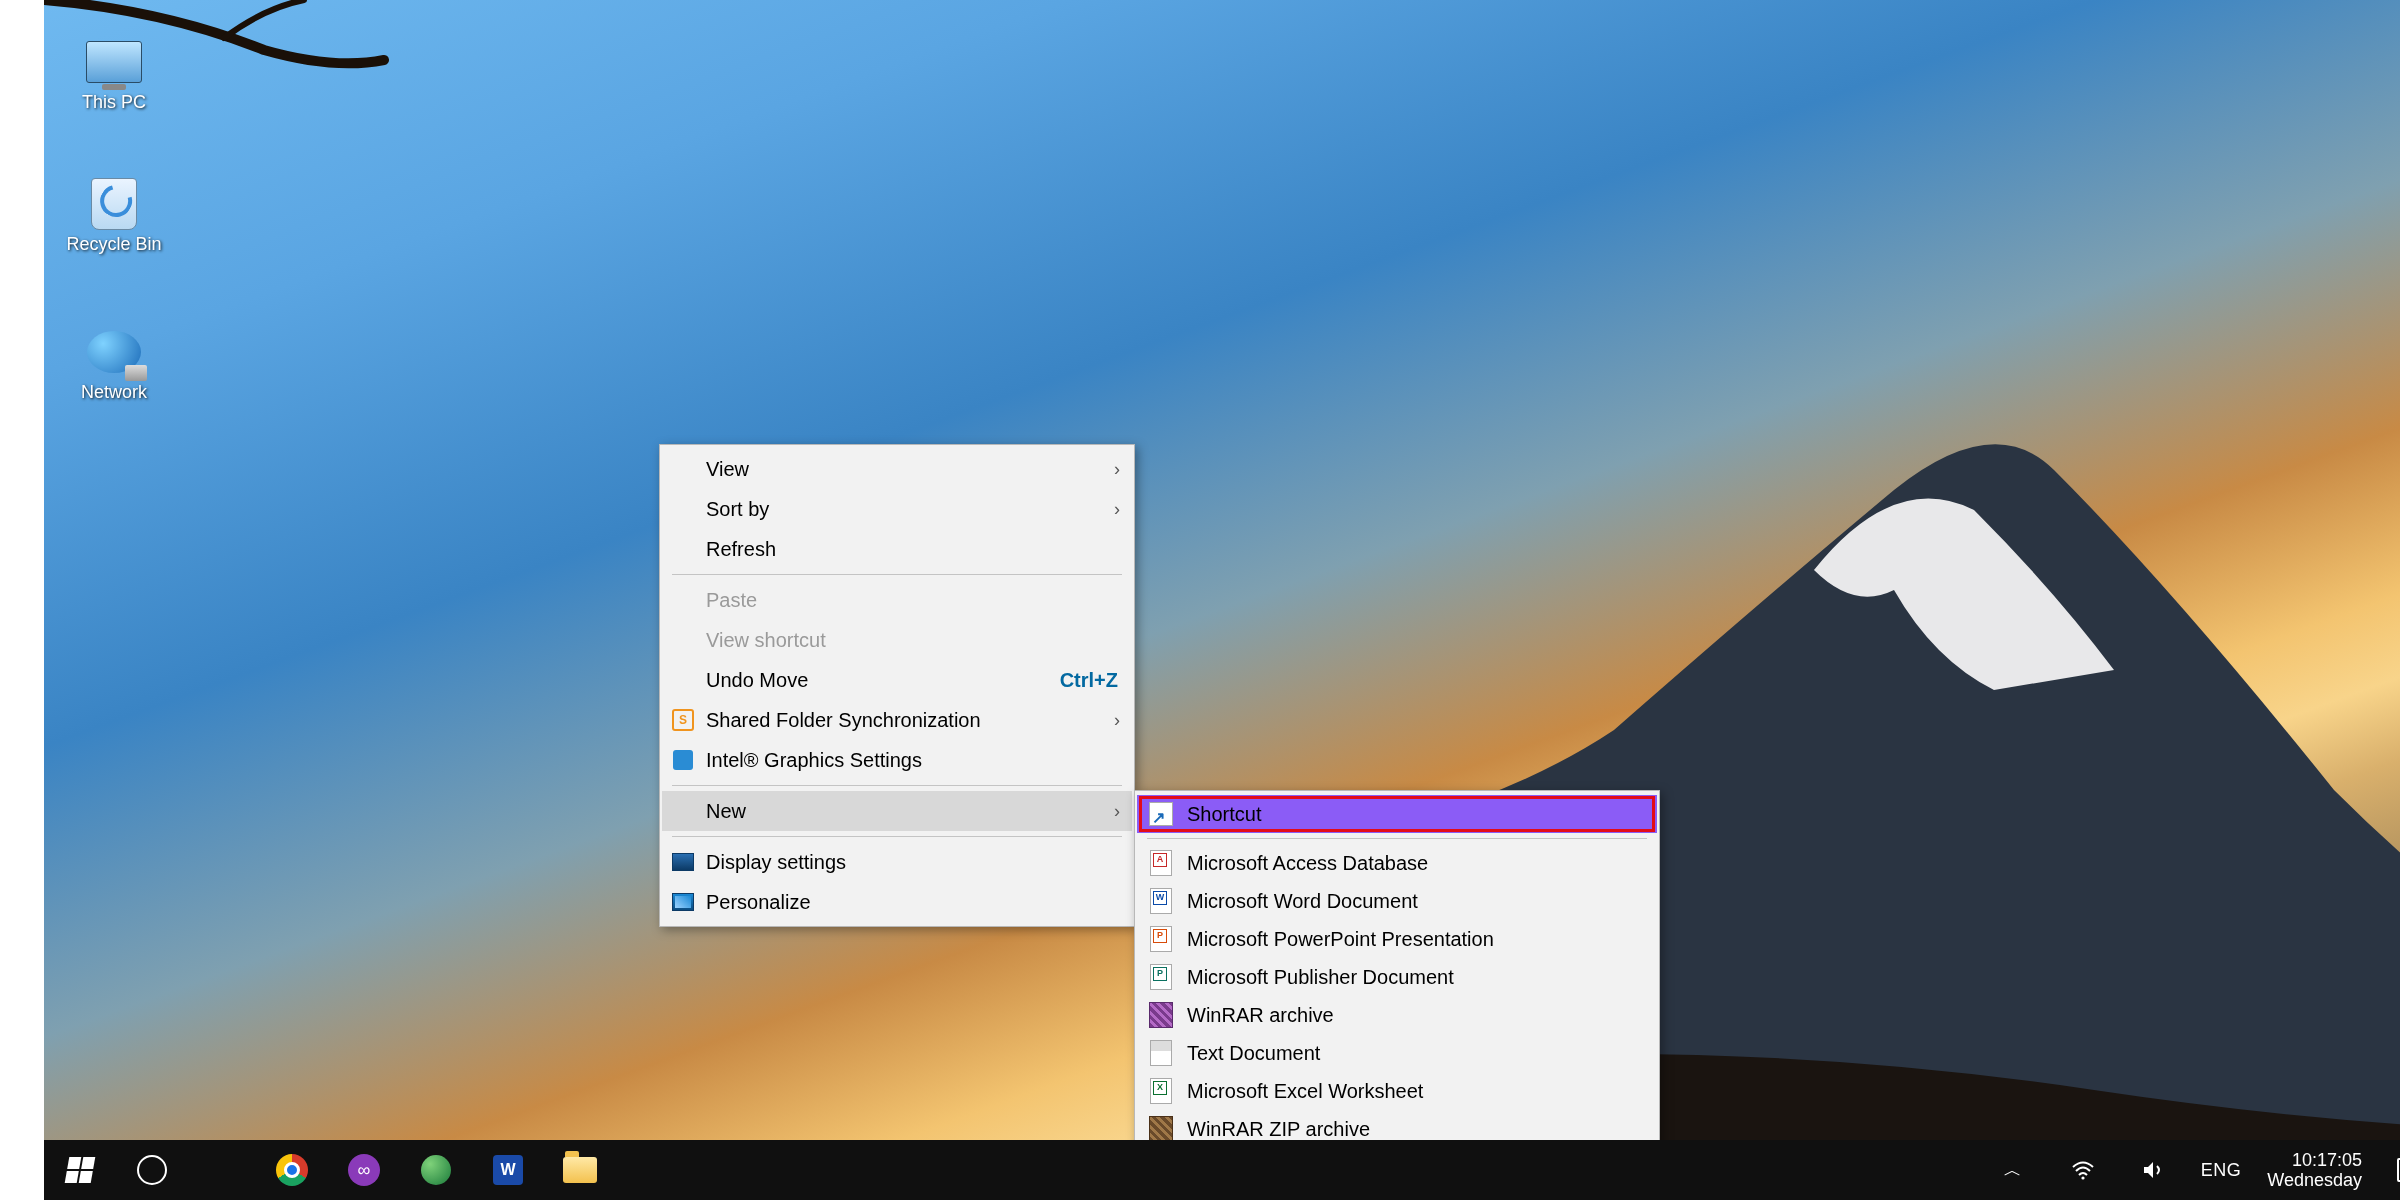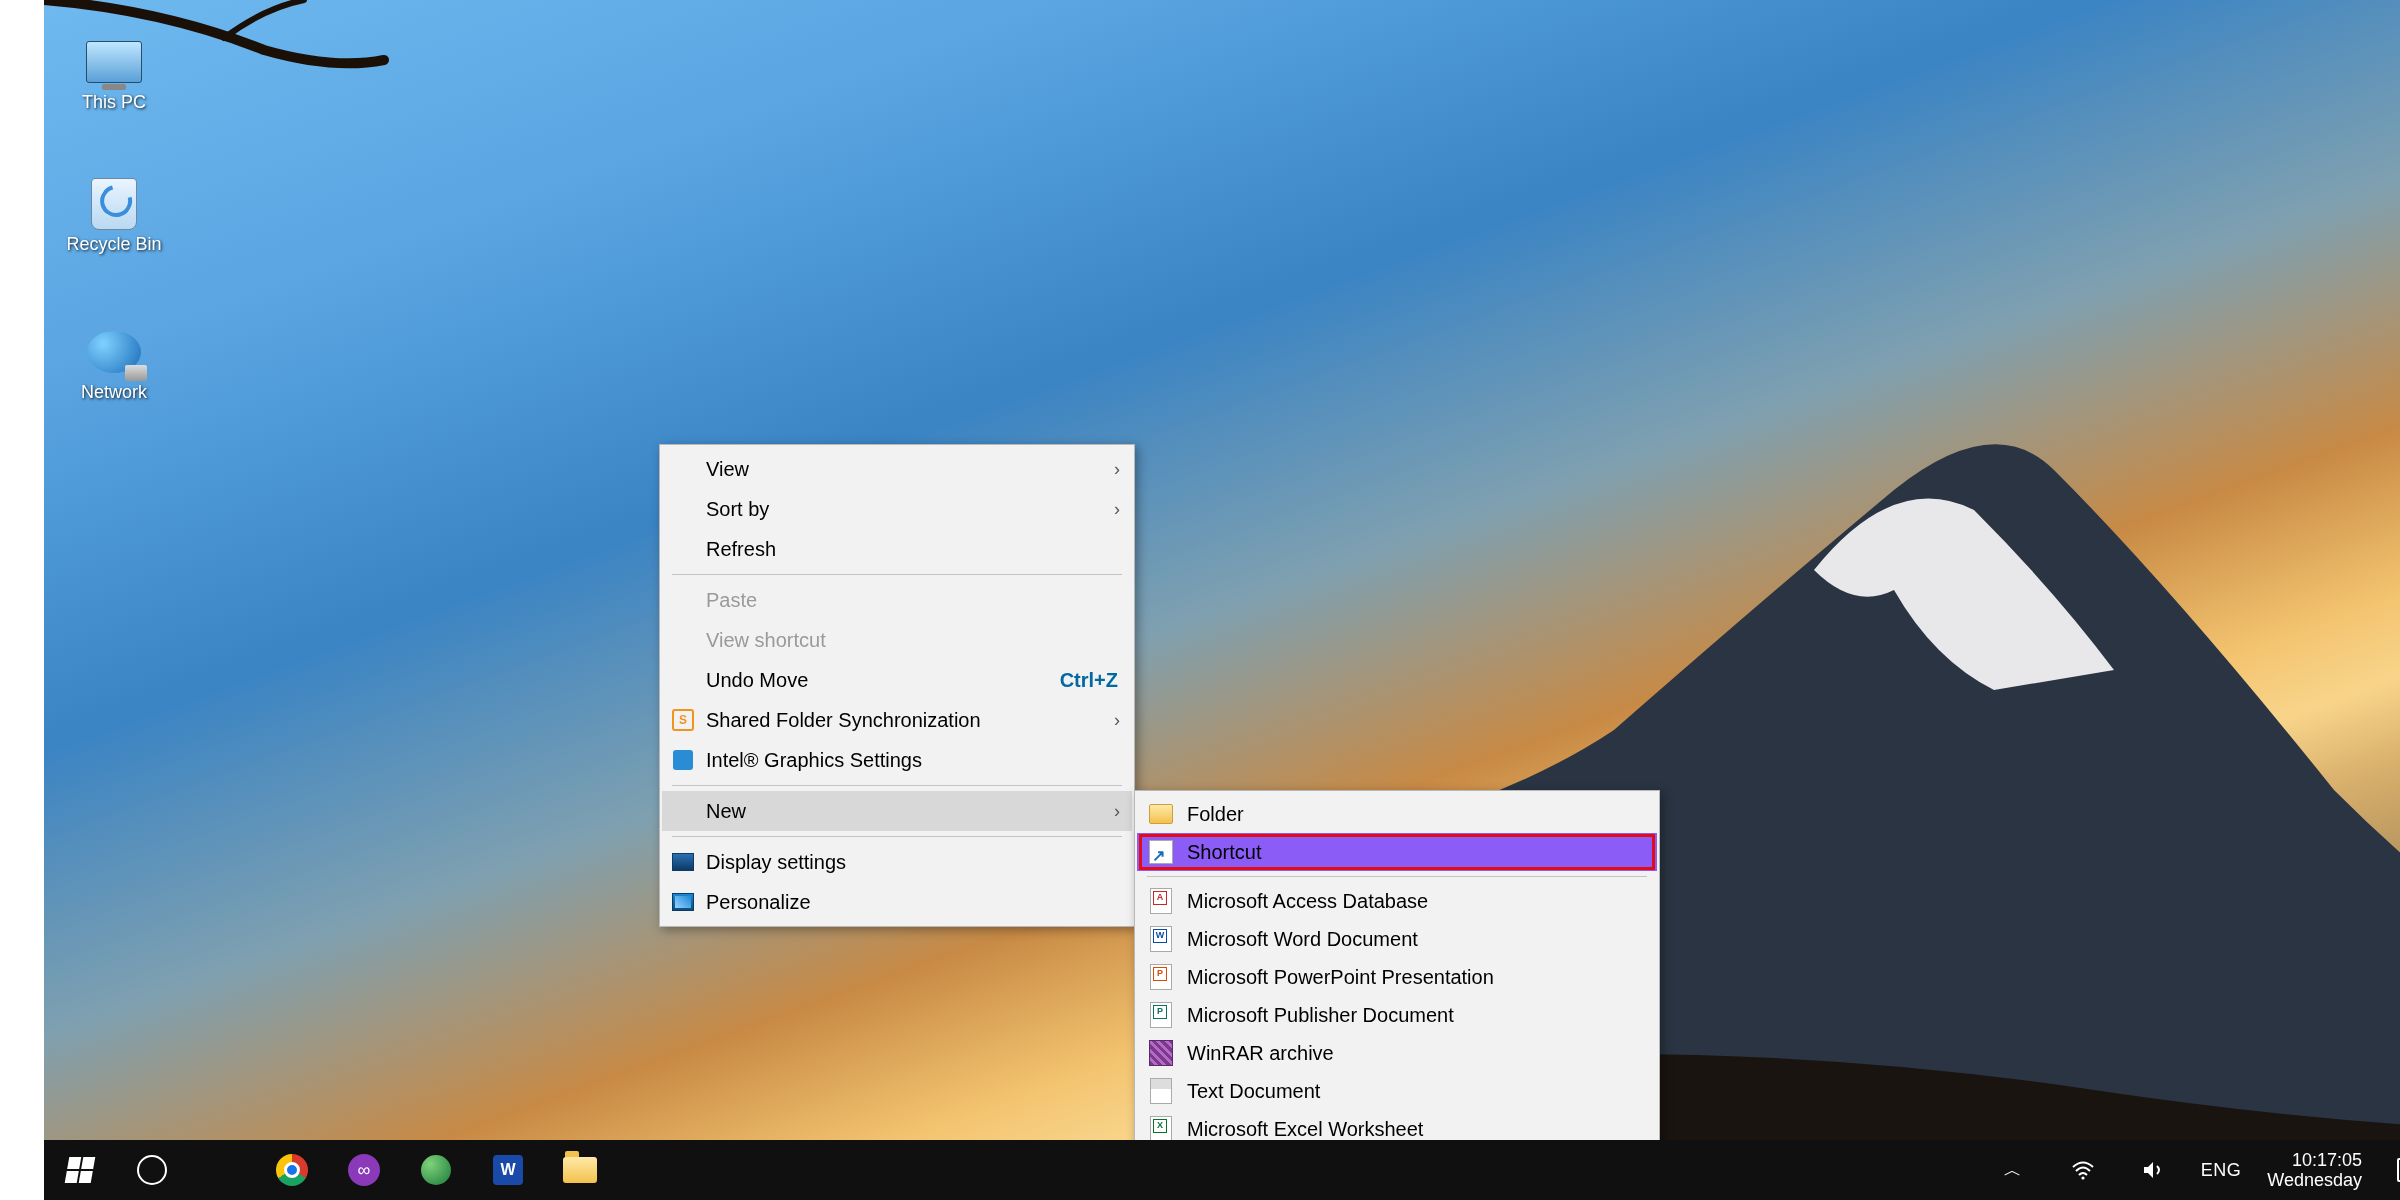--- a/index.html
+++ b/index.html
@@ -378,26 +378,20 @@
     </div>
     <div class="row">
       <span class="rowicon">
           <span class="ic-pers"></span>
         </span>
       <span>Personalize</span>
     </div>
   </div>
 
   <div class="submenu" style="left:1090px; top:790px;">
-    <div class="srow">
-      <span class="sicon">
-          <span class="fi-folder"></span>
-        </span>
-      <span>Folder</span>
-    </div>
     <div class="srow highlight framed">
       <span class="sicon">
           <span class="fi-shortcut"></span>
         </span>
       <span>Shortcut</span>
     </div>
 
     <div class="ssep"></div>
 
     <div class="srow">

